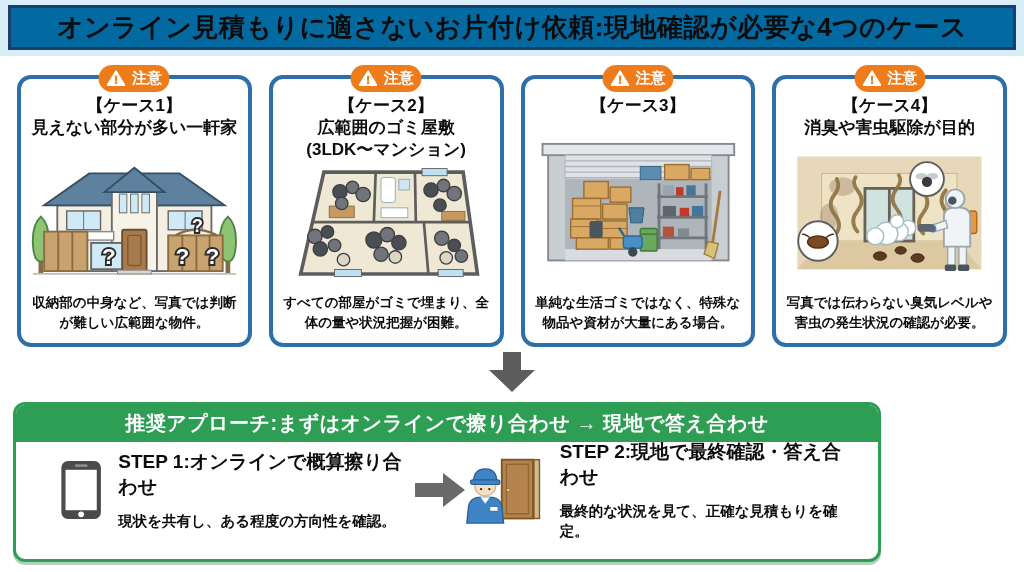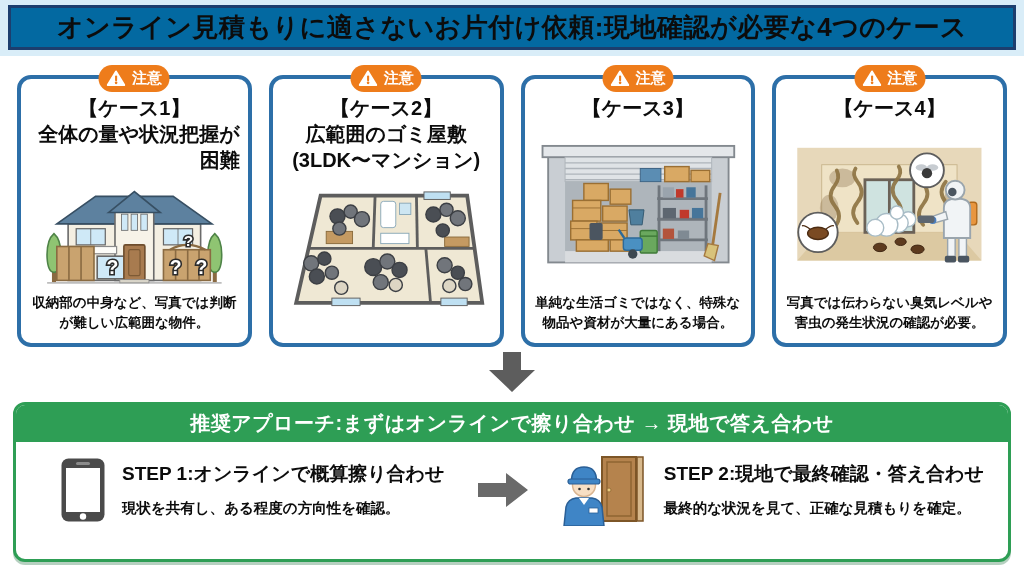--- a/index.html
+++ b/index.html
@@ -15,31 +15,31 @@
   
   .cards-row { position:absolute; top:62px; left:17px; width:990px; display:flex; gap:17px; }
   .case-card { position:relative; flex:1; margin-top:13px; height:272px; background:#fff;
     border:4px solid #2d6fa8; border-radius:14px; display:flex; flex-direction:column;
     align-items:center; padding:16px 8px 10px; }
   .badge { position:absolute; top:-14px; left:50%; transform:translateX(-50%);
     background:#ee7c1b; border-radius:15px; height:27px; padding:0 8px;
     display:flex; align-items:center; gap:6px; white-space:nowrap; }
   .badge .warn-svg { width:19px; height:17px; display:block; }
   .badge-label { color:#fff; font-weight:700; font-size:15px; }
-  .case-label, .case-heading { font-size:20px; font-weight:700; line-height:1.3; text-align:right; color:#0c0c0c; }
+  .case-label, .case-heading { font-size:17px; font-weight:700; line-height:1.3; text-align:right; color:#0c0c0c; }
   .case-heading.h2:empty { display:none; }
   .illus { flex:1; width:100%; display:flex; align-items:center; justify-content:center; padding:4px 2px; min-height:0; }
   .illus svg { width:100%; height:100%; max-height:148px; }
   .case-desc { font-size:13.5px; font-weight:700; line-height:1.5; text-align:center; padding:0 2px; color:#0c0c0c; }
 
   
   .down-arrow { position:absolute; top:352px; left:50%; transform:translateX(-50%); width:46px; height:40px; }
 
   
-  .green-panel { position:absolute; top:402px; left:13px; width:998px; height:160px; background:#fff;
+  .green-panel { position:absolute; top:402px; left:13px; width:868px; height:160px; background:#fff;
     border:3px solid #2e9e55; border-radius:12px; overflow:hidden; box-shadow:0 3px 0 rgba(46,120,75,.35); }
   .green-header { height:37px; background:#2e9e55; display:flex; align-items:center; justify-content:center; }
   .green-header span { color:#fff; font-size:20px; font-weight:700; letter-spacing:.5px; }
   .steps-row { display:flex; align-items:center; justify-content:space-between; padding:10px 24px 0 44px; height:86px; }
   .step { display:flex; align-items:center; gap:16px; }
   .step-title { font-size:19px; font-weight:700; line-height:1.35; color:#0c0c0c; }
   .step-sub { font-size:14.5px; font-weight:700; line-height:1.35; color:#0c0c0c;margin-top:12px; }
   .step-arrow { width:50px; height:34px; flex:0 0 auto; }
   .phone-svg { width:46px; height:66px; }
   .worker-svg { width:86px; height:72px; }
@@ -63,21 +63,21 @@
     <div class="case-card">
       <div class="badge">
         <svg class="warn-svg" viewBox="0 0 20 18">
           <path d="M10 1.5 L18.8 16 H1.2 Z" fill="#fff" stroke="#fff" stroke-width="2" stroke-linejoin="round"></path>
           <rect x="9" y="5.8" width="2.2" height="6" rx="1" fill="#ee7c1b"></rect>
           <circle cx="10.1" cy="13.6" r="1.4" fill="#ee7c1b"></circle>
         </svg>
         <span class="badge-label">注意</span>
       </div>
       <div class="case-label">【ケース1】</div>
-      <div class="case-heading">全体の量や状況把握が困難</div>
+      <div class="case-heading">見えない部分が多い一軒家</div>
 
       <div class="illus">
         <svg viewBox="0 0 220 138">
           <line x1="2" y1="131" x2="218" y2="131" stroke="#bdbdbd" stroke-width="2"></line>
           <rect x="8" y="112" width="5" height="18" fill="#8a6a42"></rect>
           <path d="M10.5 70 Q20 78 19 100 Q18 118 10.5 118 Q3 118 2 100 Q1 78 10.5 70 Z" fill="#8fc472" stroke="#4e8347" stroke-width="2"></path>
           <rect x="207" y="112" width="5" height="18" fill="#8a6a42"></rect>
           <path d="M209.5 70 Q219 78 218 100 Q217 118 209.5 118 Q202 118 201 100 Q200 78 209.5 70 Z" fill="#8fc472" stroke="#4e8347" stroke-width="2"></path>
           <rect x="28" y="58" width="164" height="70" fill="#f4efe2" stroke="#6b6b6b" stroke-width="2"></rect>
           <polygon points="14,58 62,24 158,24 206,58" fill="#5d819f" stroke="#374f63" stroke-width="2"></polygon>
@@ -162,20 +162,21 @@
               <circle cx="104" cy="100" r="8" fill="#71757b"></circle>
             <circle cx="120" cy="103" r="7" fill="#ddd6c4"></circle>
               <circle cx="62" cy="106" r="7" fill="#ddd6c4"></circle>
             <circle cx="172" cy="82" r="8" fill="#71757b"></circle>
               <circle cx="186" cy="90" r="7" fill="#4a4e54"></circle>
             <circle cx="177" cy="104" r="7" fill="#ddd6c4"></circle>
               <circle cx="194" cy="102" r="7" fill="#71757b"></circle>
           </g>
         </svg>
       </div>
+      <div class="case-desc">すべての部屋がゴミで埋まり、全体の量や状況把握が困難。</div>
     </div>
 
     <div class="case-card">
       <div class="badge">
         <svg class="warn-svg" viewBox="0 0 20 18">
           <path d="M10 1.5 L18.8 16 H1.2 Z" fill="#fff" stroke="#fff" stroke-width="2" stroke-linejoin="round"></path>
           <rect x="9" y="5.8" width="2.2" height="6" rx="1" fill="#ee7c1b"></rect>
           <circle cx="10.1" cy="13.6" r="1.4" fill="#ee7c1b"></circle>
         </svg>
         <span class="badge-label">注意</span>
@@ -245,20 +246,21 @@
     <div class="case-card">
       <div class="badge">
         <svg class="warn-svg" viewBox="0 0 20 18">
           <path d="M10 1.5 L18.8 16 H1.2 Z" fill="#fff" stroke="#fff" stroke-width="2" stroke-linejoin="round"></path>
           <rect x="9" y="5.8" width="2.2" height="6" rx="1" fill="#ee7c1b"></rect>
           <circle cx="10.1" cy="13.6" r="1.4" fill="#ee7c1b"></circle>
         </svg>
         <span class="badge-label">注意</span>
       </div>
       <div class="case-label">【ケース4】</div>
+      <div class="case-heading">消臭や害虫駆除が目的</div>
 
       <div class="illus">
         <svg viewBox="0 0 220 138">
           <rect x="12" y="6" width="196" height="120" fill="#e7d8ba"></rect>
           <rect x="38" y="24" width="144" height="72" fill="#efe3c6" stroke="#c9b58c"></rect>
           <polygon points="12,126 38,96 182,96 208,126" fill="#dcc9a2"></polygon>
           <g fill="#8a6f4d" opacity="0.35">
             <ellipse cx="60" cy="38" rx="14" ry="10"></ellipse>
               <ellipse cx="152" cy="34" rx="16" ry="11"></ellipse>
             <ellipse cx="46" cy="70" rx="10" ry="14"></ellipse>

